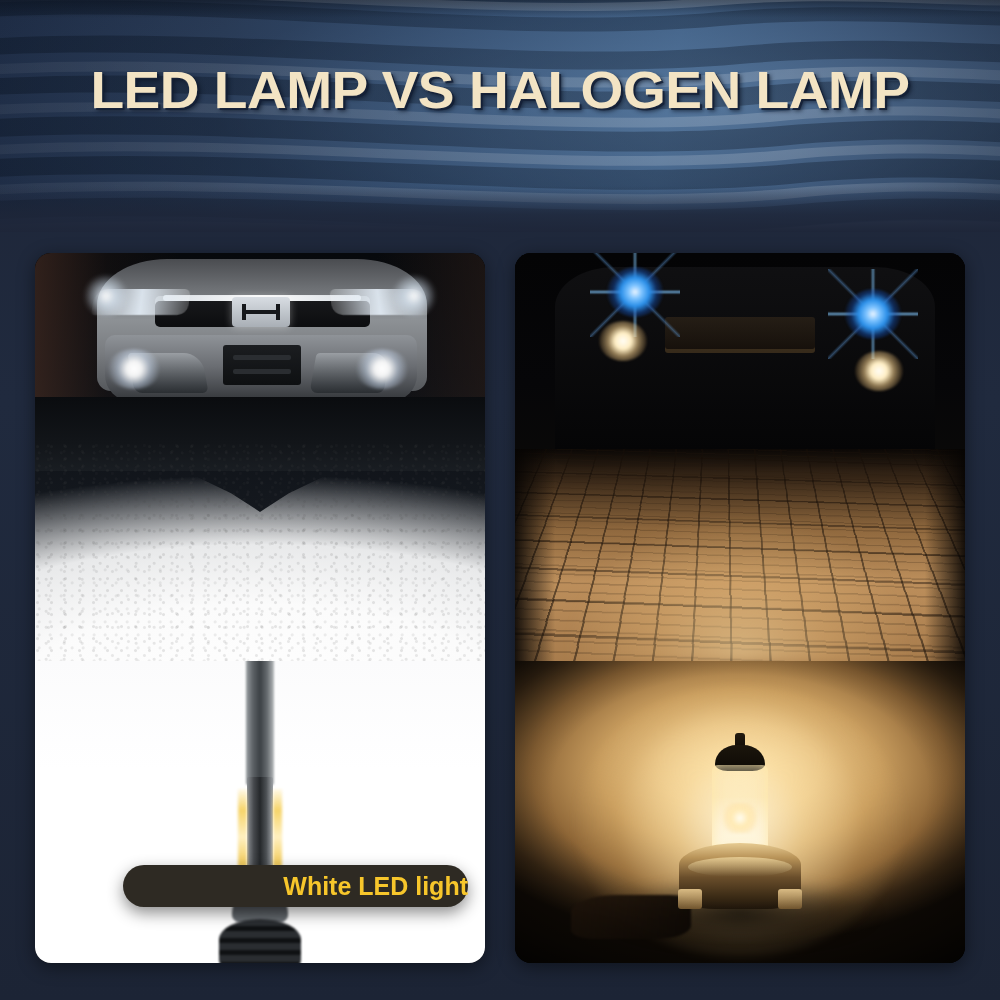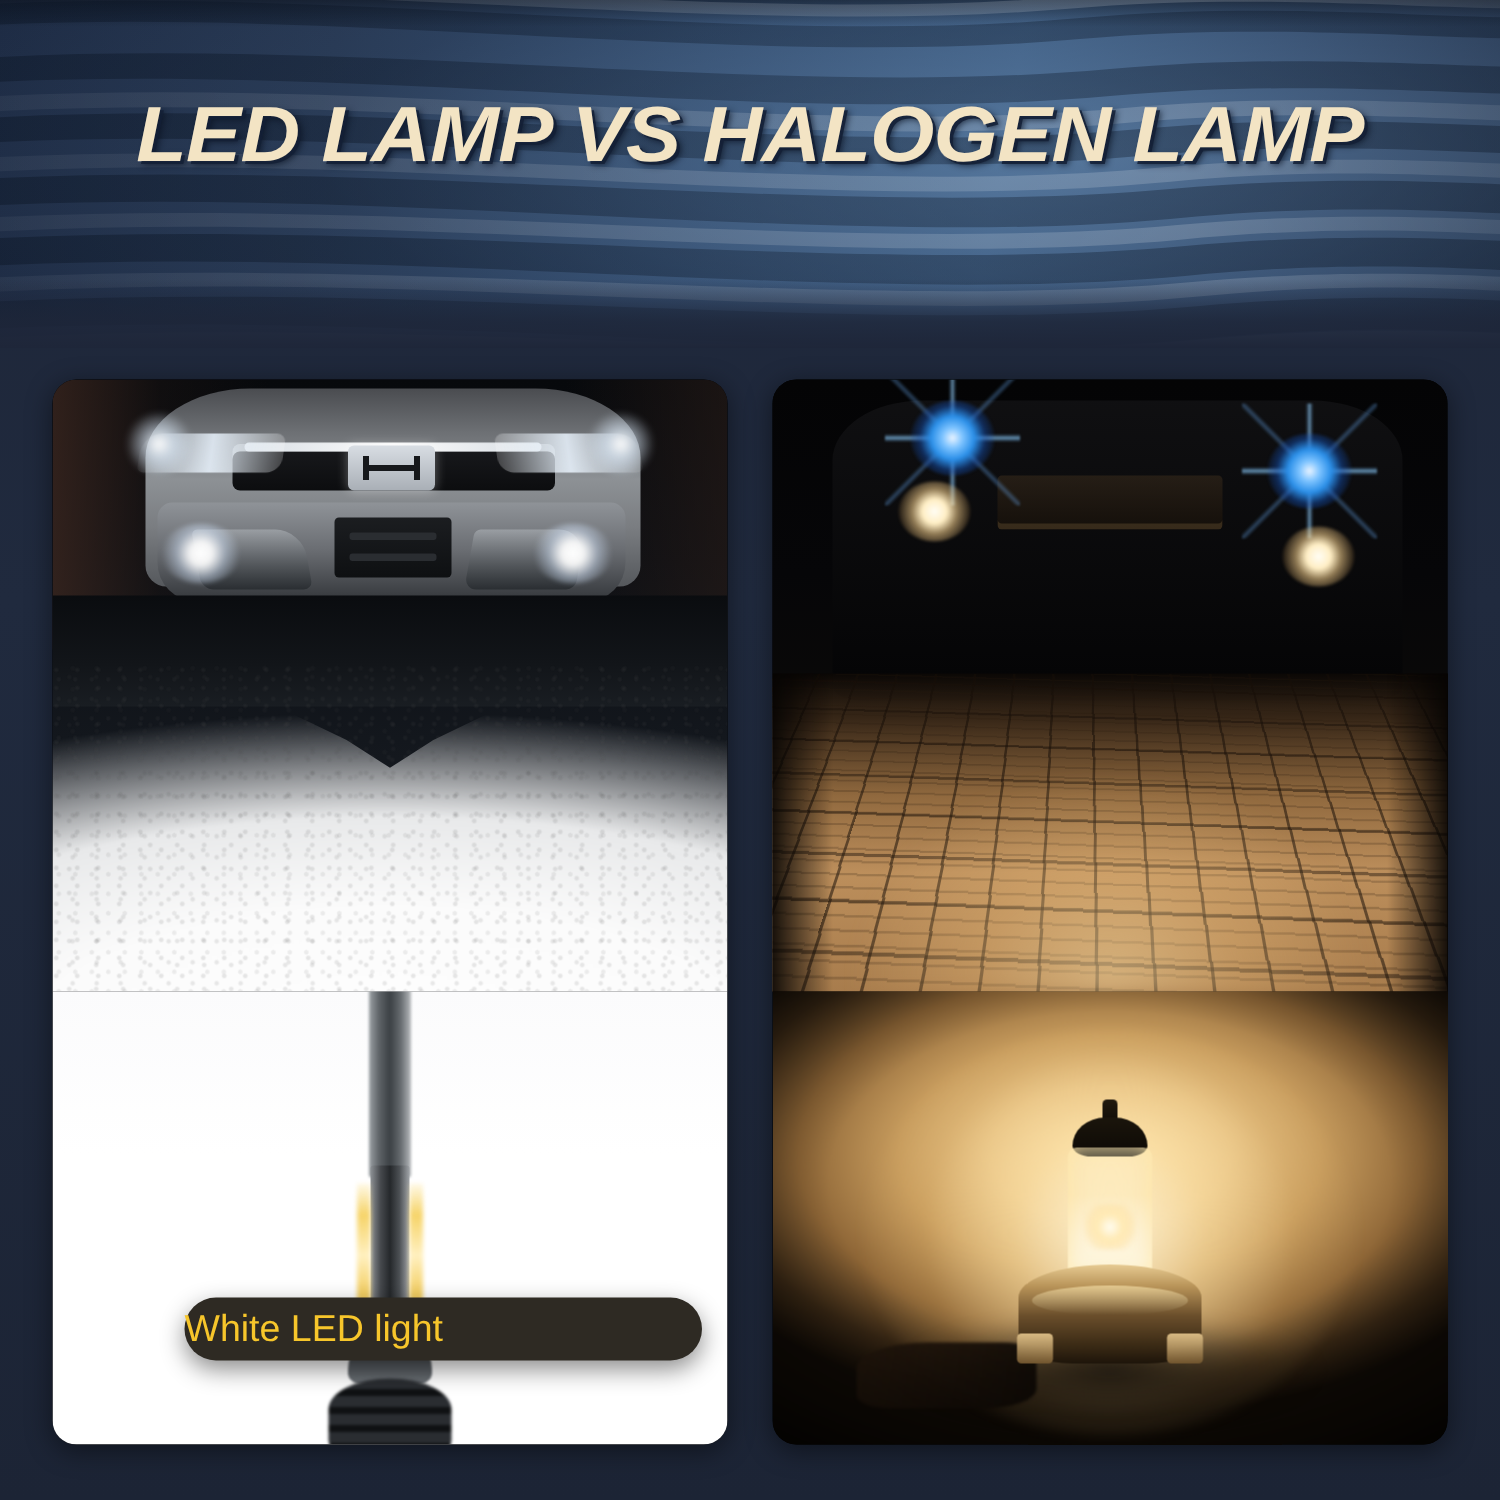--- a/index.html
+++ b/index.html
@@ -16,21 +16,20 @@
     position:absolute; inset:0;
     width:1000px; height:1000px;
     background:linear-gradient(180deg,#1d2537 0%, #202a3e 40%, #1c2435 100%);
     overflow:hidden;
   }
 
   
   .banner{
     position:absolute; left:0; top:0; width:1000px; height:232px;
     overflow:hidden;
-    font-style:italic;
   }
   .banner-base{
     position:absolute; inset:0;
     background:
       radial-gradient(120% 150% at 72% 45%, rgba(108,144,182,0.55) 0%, rgba(60,88,123,0.25) 42%, rgba(28,38,56,0.0) 72%),
       linear-gradient(100deg,#1c2941 0%, #24334c 22%, #30496b 48%, #3a597f 66%, #2d4261 84%, #1f2c42 100%);
   }
   .banner-top-shade{
     position:absolute; left:0; top:0; width:1000px; height:18px;
     background:linear-gradient(180deg, rgba(10,15,24,0.55) 0%, rgba(10,15,24,0.0) 100%);
@@ -386,23 +385,23 @@
     position:absolute; inset:0;
     background:radial-gradient(80% 72% at 50% 42%, rgba(0,0,0,0) 52%, rgba(0,0,0,0.55) 88%, rgba(0,0,0,0.8) 100%);
     pointer-events:none;
   }
 
   
   .pill{
     position:absolute;
     height:42px;
     border-radius:29px;
-    display:flex; align-items:center; justify-content:flex-start;
+    display:flex; align-items:center; justify-content:flex-end;
     font-size:25px;
-    font-weight:normal;
+    font-weight:bold;
     white-space:nowrap;
     z-index:6;
   }
   .pill.led{
     left:88px; top:612px; width:345px;
     background:#2e2a23;
     color:#F7C62B;
     box-shadow:0 6px 16px rgba(0,0,0,0.45);
   }
 </style>

